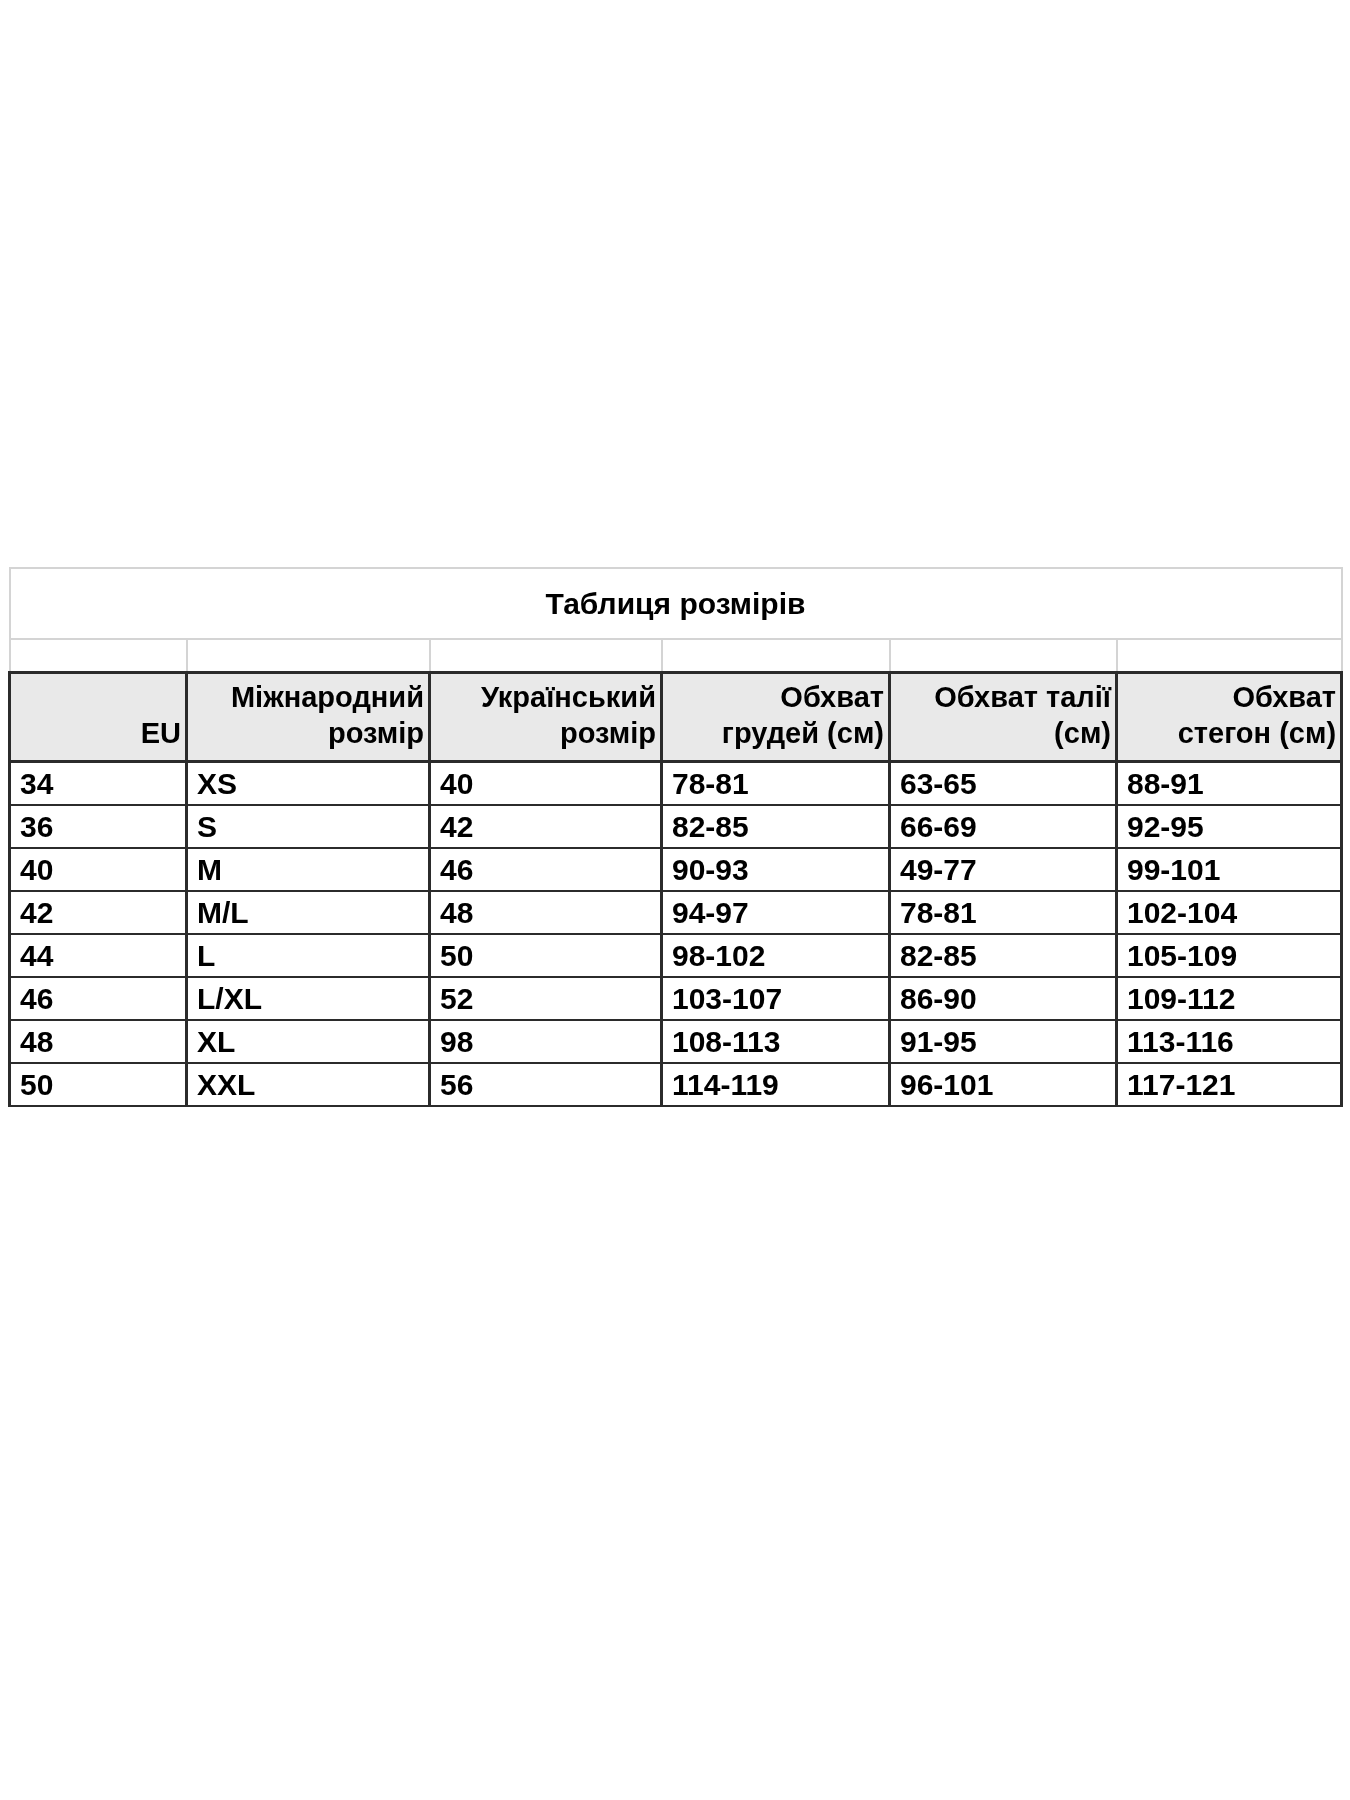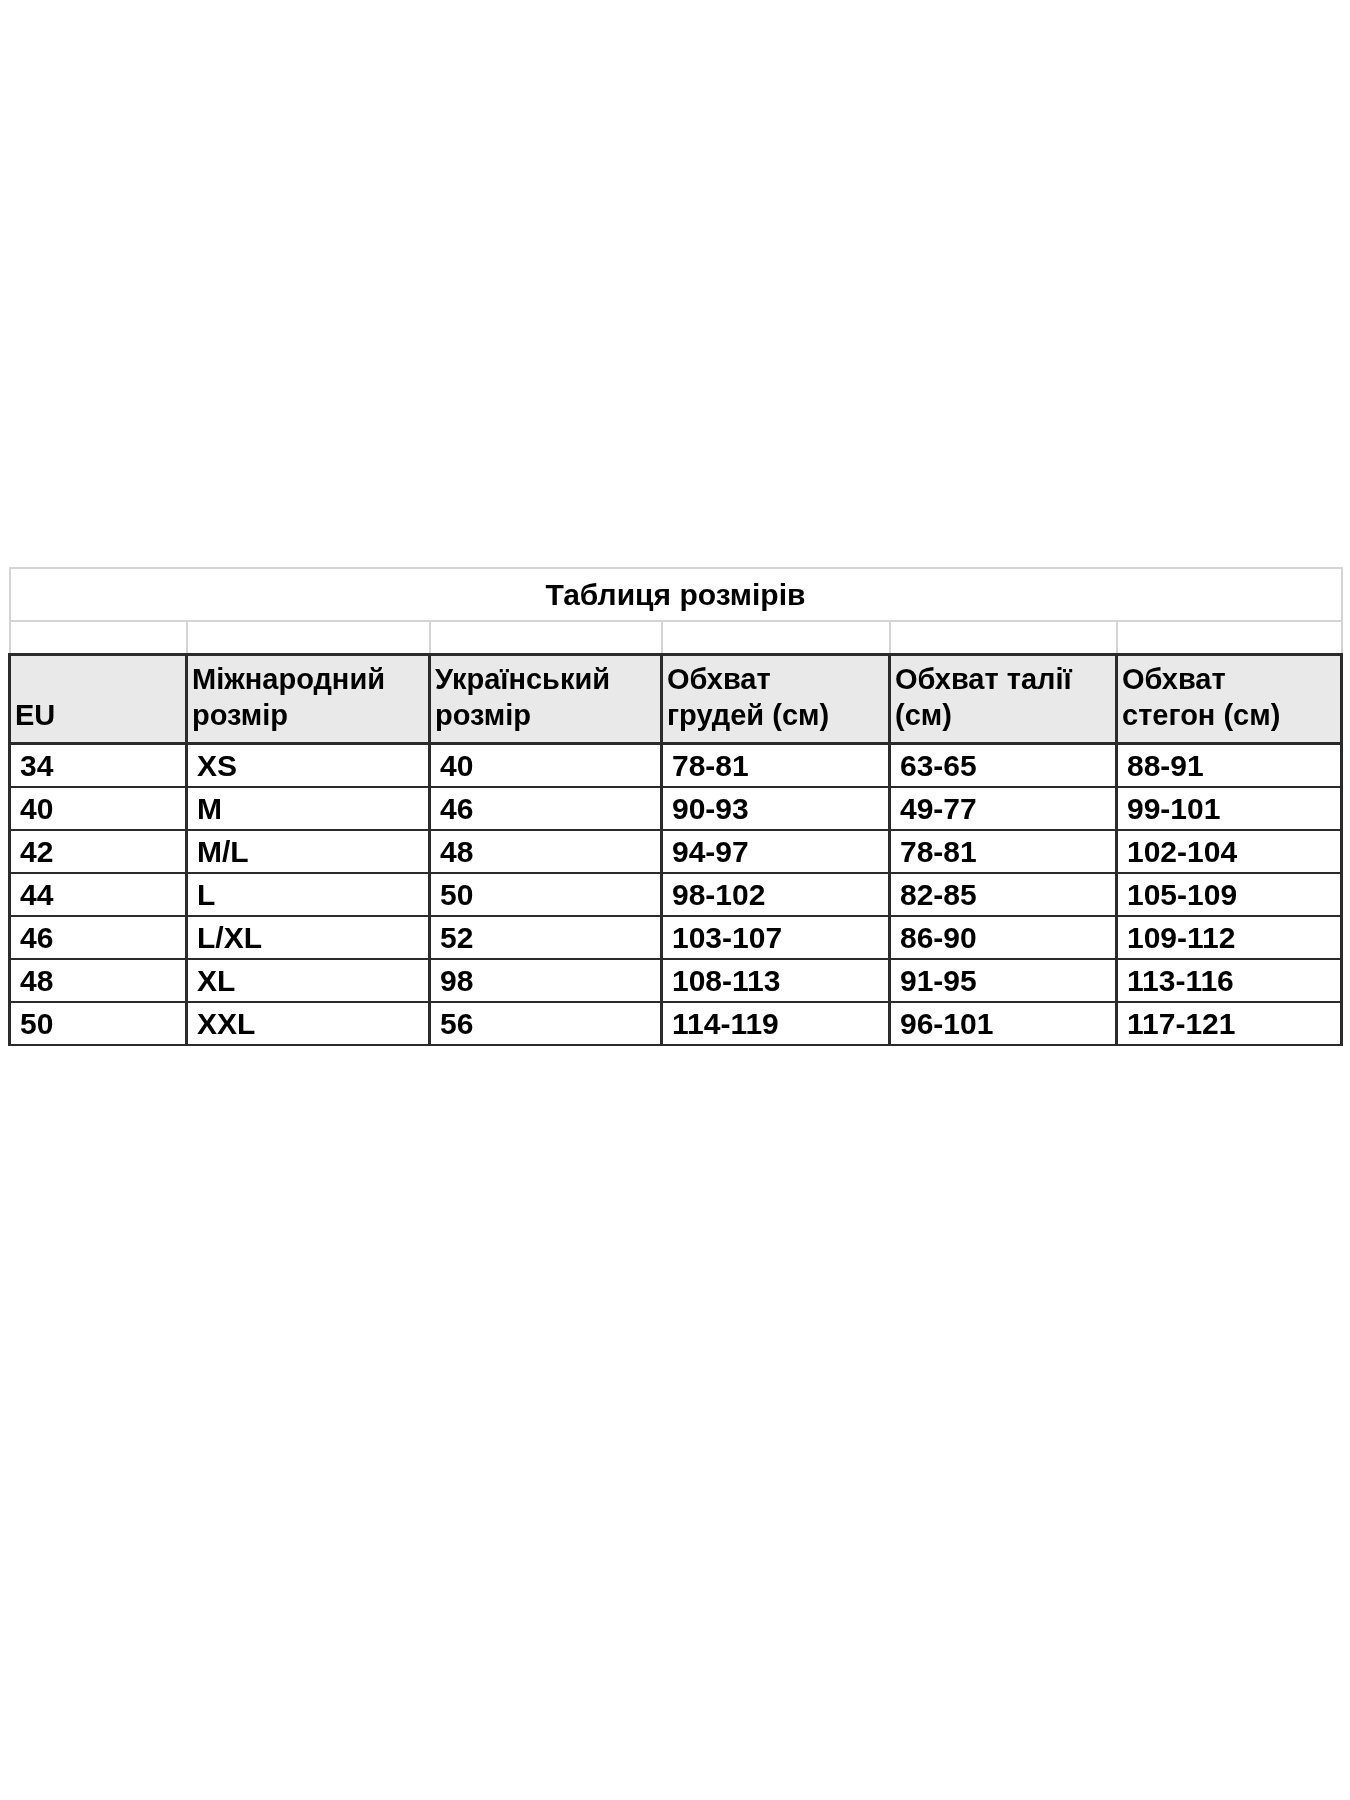--- a/index.html
+++ b/index.html
@@ -33,38 +33,38 @@
 
   
   tr.title-row td {
     height: 45px;
     border: 2px solid var(--border-light, #d4d4d4);
     background: #ffffff;
     font-size: 30px;
     font-weight: bold;
     text-align: center;
     vertical-align: middle;
-    padding: 3px;
+    padding: 12px;
   }
   
   tr.spacer-row td {
     height: 31px;
     border: 2px solid var(--border-light, #d4d4d4);
     background: #ffffff;
     padding: 0;
   }
   
   tr.header-row th {
     height: 77px;
     background: var(--header-bg, #e9e9e9);
     border: 3px solid var(--border-dark, #2b2b2b);
     font-size: 29px;
     font-weight: bold;
     line-height: 36px;
-    text-align: left;
+    text-align: right;
     vertical-align: bottom;
     white-space: pre-line;
     padding: 0 4px 9px 4px;
   }
   
   tbody.data-rows td {
     height: 41px;
     border: 2px solid var(--border-dark, #2b2b2b);
     border-left-width: 3px;
     border-right-width: 3px;
@@ -119,20 +119,28 @@
     <tbody class="data-rows" id="data-rows">
         <tr>
           <td>34</td>
           <td>XS</td>
           <td>40</td>
           <td>78-81</td>
           <td>63-65</td>
           <td>88-91</td>
         </tr>
         <tr>
+          <td>36</td>
+          <td>S</td>
+          <td>42</td>
+          <td>82-85</td>
+          <td>66-69</td>
+          <td>92-95</td>
+        </tr>
+        <tr>
           <td>40</td>
           <td>M</td>
           <td>46</td>
           <td>90-93</td>
           <td>49-77</td>
           <td>99-101</td>
         </tr>
         <tr>
           <td>42</td>
           <td>M/L</td>

